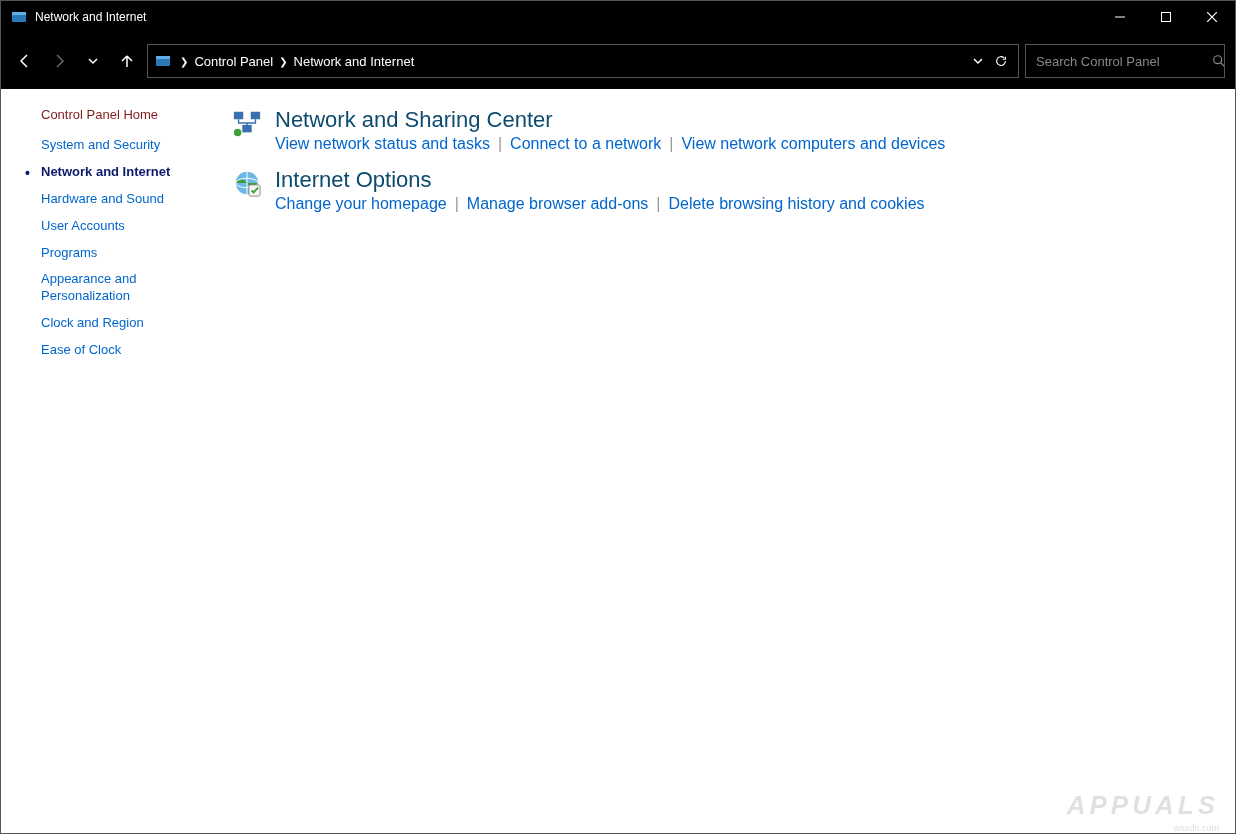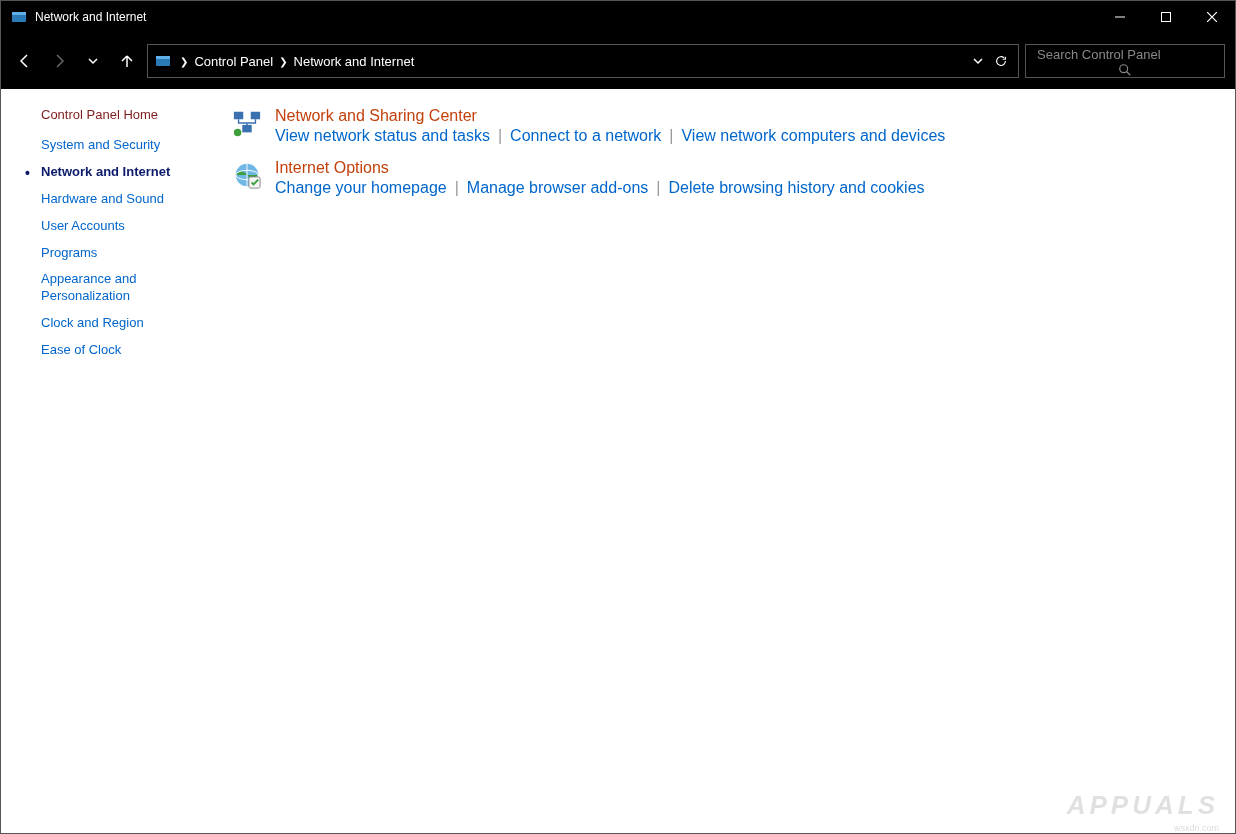--- a/index.html
+++ b/index.html
@@ -17,39 +17,39 @@
   .nav-btn { width: 28px; height: 28px; display: flex; align-items: center; justify-content: center; color: #fff; cursor: pointer; }
   .nav-btn.disabled { opacity: 0.4; cursor: default; }
 
   .addressbar { flex: 1; height: 34px; border: 1px solid #555; background: #000; display: flex; align-items: center; padding: 0 6px; color: #fff; font-size: 13px; }
   .addressbar .addr-icon { width: 18px; height: 18px; margin-right: 6px; display:inline-flex; align-items:center; justify-content:center; }
   .addressbar .crumb { padding: 0 4px; cursor: pointer; }
   .addressbar .sep { padding: 0 2px; color: #fff; font-size: 10px; }
   .addressbar .spacer { flex: 1; }
   .addr-end { display: flex; align-items: center; gap: 10px; padding-right: 4px; }
 
-  .searchbox { width: 200px; height: 34px; border: 1px solid #555; background: #000; display: flex; align-items: center; padding: 0 10px; flex-direction: column; }
+  .searchbox { width: 200px; height: 34px; border: 1px solid #555; background: #000; display: flex; align-items: center; padding: 0 10px; }
   .searchbox input { flex: 1; background: transparent; border: none; outline: none; color: #fff; font-size: 13px; }
   .searchbox input::placeholder { color: #888; }
   .searchbox .s-icon { color: #888; }
 
   
   .content { display: flex; height: calc(834px - 32px - 56px); background: #fff; }
 
   .sidebar { width: 210px; padding: 18px 0 0 0; }
   .sidebar .side-link { display: block; padding: 5px 10px 5px 40px; font-size: 13px; color: #0066cc; cursor: pointer; line-height: 1.3; }
   .sidebar .side-link.active { font-weight: 600; color: #0b1a6b; position: relative; }
   .sidebar .side-link.active::before { content: "•"; position: absolute; left: 24px; top: 5px; font-size: 14px; color: #0b1a6b; }
   .sidebar .side-header { padding: 0 10px 10px 40px; font-size: 13px; color: #7f1d1d; cursor: pointer; }
 
   .main { flex: 1; padding: 18px 20px; position: relative; }
   .section { display: flex; gap: 12px; margin-bottom: 14px; }
   .section .sec-icon { width: 32px; height: 32px; flex: 0 0 32px; display:flex; align-items:center; justify-content:center; }
   .section .sec-body { flex: 1; }
-  .section .sec-title { color: #c2410c; font-size: 16px; cursor: pointer; margin-bottom: 2px; }
+  .section .sec-title { color: #0c4a6e; font-size: 22px; cursor: pointer; margin-bottom: 2px; }
   .sec-links { font-size: 16px; }
   .sec-links .subl { color: #0066cc; cursor: pointer; }
   .sec-links .divider { color: #999; padding: 0 8px; }
 
   .watermark { position: absolute; right: 16px; bottom: 14px; font-size: 26px; font-weight: 800; letter-spacing: 4px; color: rgba(0,0,0,0.12); font-style: italic; }
   .wm-source { position: absolute; right: 16px; bottom: 2px; font-size: 9px; color: rgba(0,0,0,0.15); }
 
   svg { display: block; }
 </style>
 </head>

